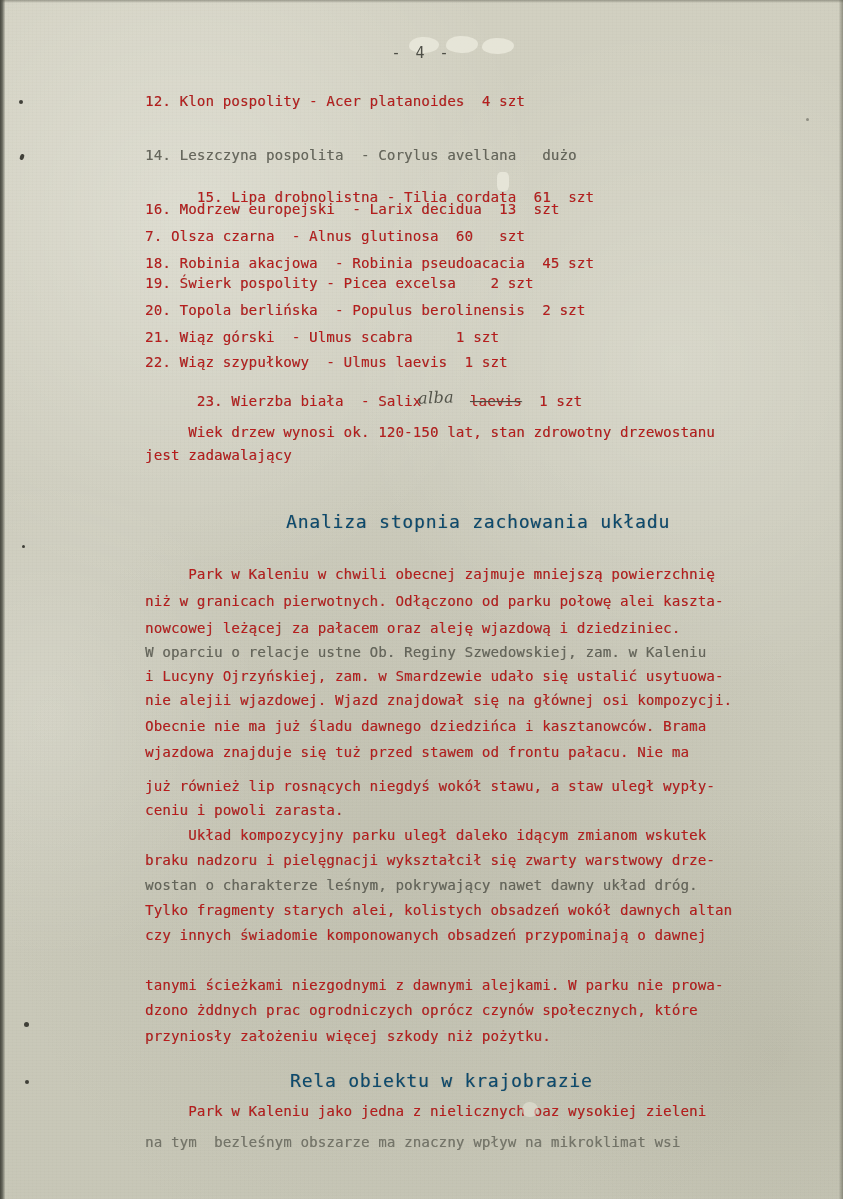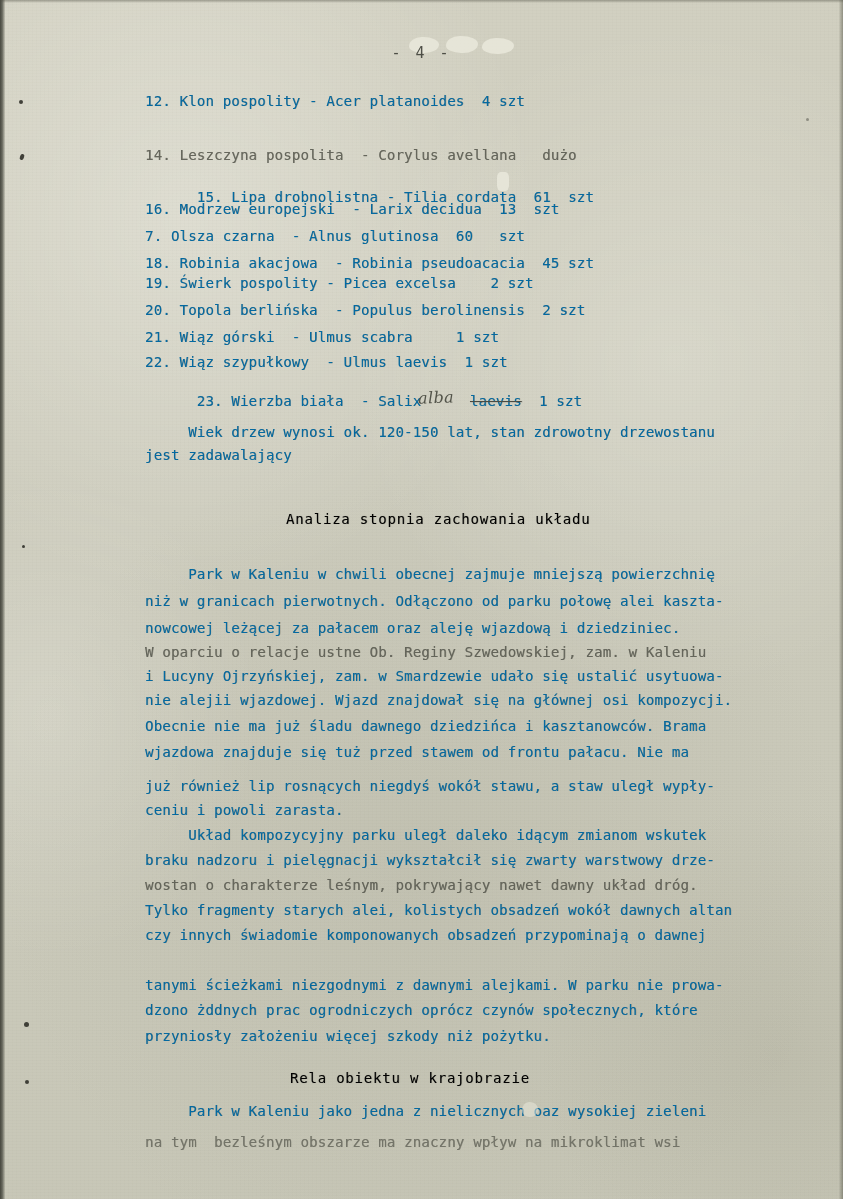--- a/index.html
+++ b/index.html
@@ -92,32 +92,32 @@
     opacity: 0.92;
     filter: blur(0.6px);
   }
 
   .line {
     position: absolute;
     white-space: pre;
     font-size: 14.1px;
     line-height: 15px;
     letter-spacing: 0.15px;
-    color: #0369a1;
+    color: #b91c1c;
     text-shadow: 0.4px 0.3px 0.6px rgba(70,70,60,0.45);
   }
   .faint { color: #5c5d53; opacity: 0.92; }
   .fainter { color: #66675c; opacity: 0.85; }
 
   .heading {
     position: absolute;
     white-space: pre;
-    font-size: 14px;
+    font-size: 18px;
     letter-spacing: 0.8px;
-    color: #000000;
+    color: #0c4a6e;
     text-shadow: 0.4px 0.3px 0.7px rgba(70,70,60,0.5);
   }
 
   .strike {
     text-decoration: line-through;
     text-decoration-thickness: 1.4px;
     text-decoration-color: #4a4b43;
     padding-left: 40px;
   }
 

